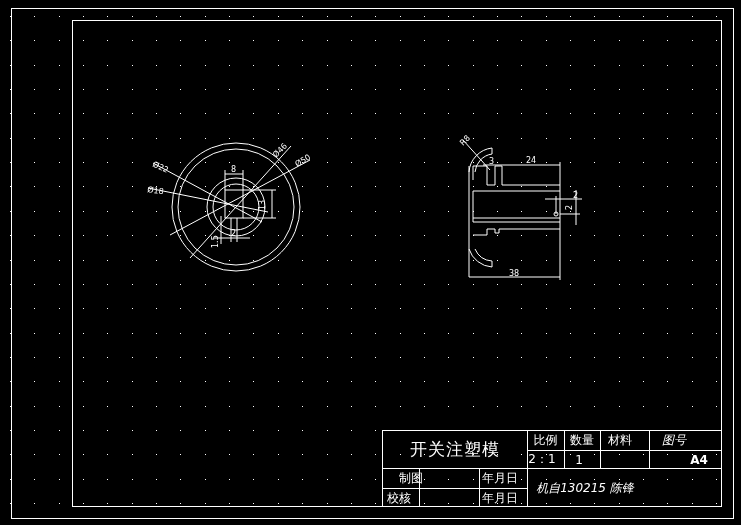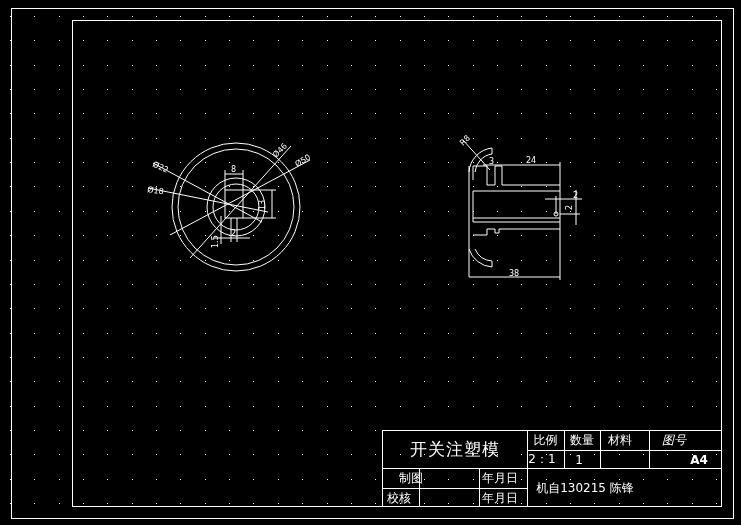--- a/index.html
+++ b/index.html
@@ -774,14 +774,14 @@
   <div class="tb-cell" style="left:527px;top:451px;width:30px;height:17px;">2：1</div>
   <div class="tb-cell" style="left:564px;top:451px;width:30px;height:17px;">1</div>
   <div class="tb-cell" style="left:600px;top:451px;width:49px;height:17px;"></div>
   <div class="tb-cell" style="left:673px;top:451px;width:52px;height:17px;font-weight:bold;">A4</div>
   <div class="tb-cell" style="left:393px;top:469px;width:36px;height:19px;">制图</div>
   <div class="tb-cell" style="left:420px;top:469px;width:59px;height:19px;"></div>
   <div class="tb-cell" style="left:480px;top:469px;width:40px;height:19px;">年月日</div>
   <div class="tb-cell" style="left:381px;top:489px;width:36px;height:18px;">校核</div>
   <div class="tb-cell" style="left:420px;top:489px;width:59px;height:18px;"></div>
   <div class="tb-cell" style="left:480px;top:489px;width:40px;height:18px;">年月日</div>
-  <div class="tb-cell" style="left:540px;top:469px;width:90px;height:38px;">机自130215  陈锋</div>
+  <div class="tb-cell" style="left:540px;top:469px;width:90px;height:38px;font-style:italic;">机自130215  陈锋</div>
 </div>
 
 </body></html>

